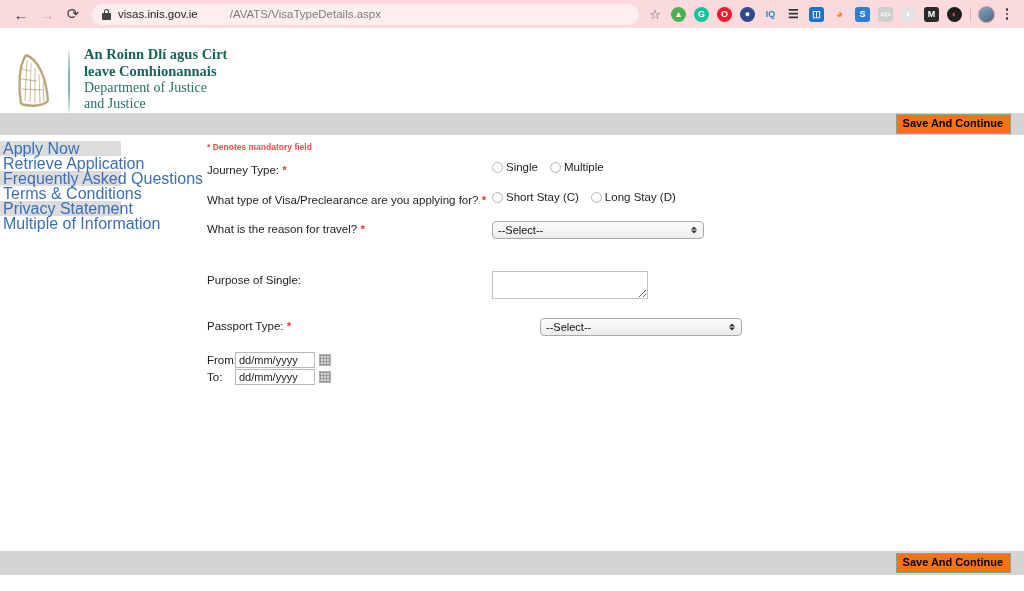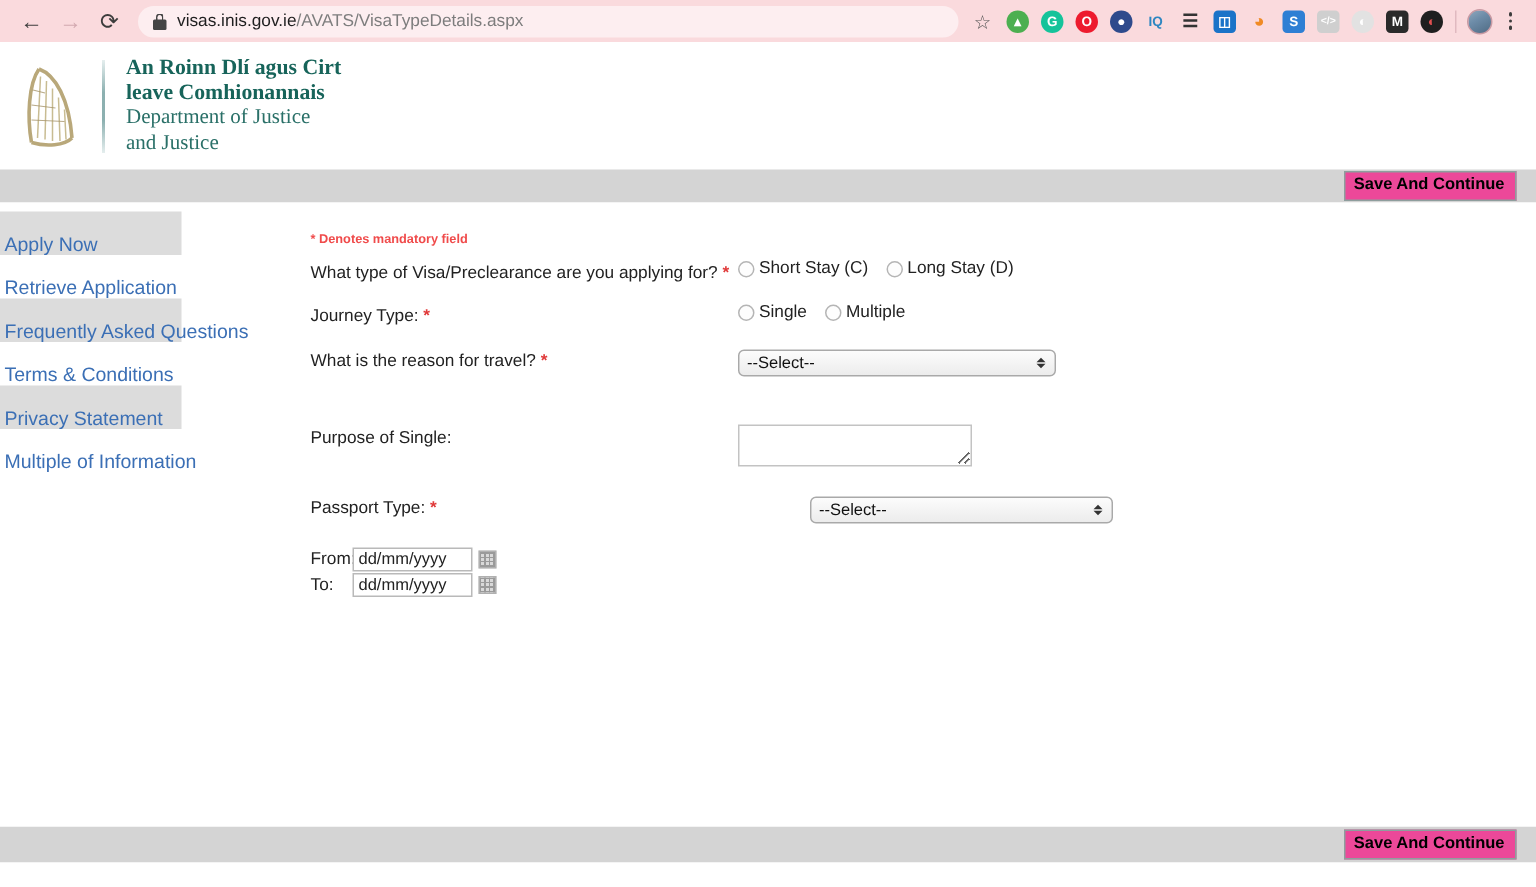--- a/index.html
+++ b/index.html
@@ -64,21 +64,21 @@
     width: 5px; height: 6px;
     border: 1.4px solid #444;
     border-bottom: none;
     border-radius: 3px 3px 0 0;
   }
   .url-text {
     font-size: 11.5px;
     color: #1f1f1f;
     white-space: nowrap;
   }
-  .url-text .path { color: #7d7d7d; }
+  .url-text .path { color: #7d7d7d; margin-left: 32px; }
   .star-icon {
     width: 24px; height: 24px;
     display: flex; align-items: center; justify-content: center;
     font-size: 13px; color: #555;
     flex: 0 0 auto;
   }
   .ext-strip {
     display: flex;
     align-items: center;
     gap: 0;
@@ -123,21 +123,21 @@
     display: block;
   }
 
   
   .page { position: relative; height: 563px; background: #fff; }
 
   .site-header {
     height: 85px;
     background: #ffffff;
     display: flex;
-    align-items: center;
+    align-items: flex-end;
     padding-left: 10px;
   }
   .harp {
     width: 50px; height: 66px;
     flex: 0 0 auto;
     display: flex; align-items: center; justify-content: center;
   }
   .header-divider {
     width: 2px;
     height: 62px;
@@ -172,21 +172,21 @@
     align-items: center;
     justify-content: flex-end;
     padding-right: 13px;
   }
   .grey-bar.bottom {
     height: 24px;
     margin-top: 0;
   }
 
   .btn-save {
-    background: #ec4899;
+    background: #f97316;
     color: #000;
     font-size: 11px;
     font-weight: bold;
     font-family: "Liberation Sans", sans-serif;
     border: 1px solid #8e9e9d;
     padding: 2px 7px 3px 6px;
     line-height: 1.1;
     cursor: pointer;
     white-space: nowrap;
   }
@@ -198,35 +198,35 @@
   }
 
   
   .sidebar {
     position: absolute;
     left: 0; top: 6px;
     width: 121px;
   }
   .side-link {
     display: block;
-    font-size: 13px;
+    font-size: 16px;
     color: #3b6fb5;
-    padding: 15px 2px 1px 3px;
+    padding: 1px 2px 1px 3px;
     line-height: 13px;
     text-decoration: none;
     white-space: nowrap;
     cursor: pointer;
   }
   .side-link.alt { background: #dcdcdc; }
 
   
   .form-wrap {
     position: absolute;
     left: 207px;
-    top: 16px;
+    top: 4px;
     width: 600px;
   }
   .mandatory-note {
     color: #f04b4b;
     font-size: 8.5px;
     font-weight: bold;
     margin: 3px 0 8px 0;
     line-height: 11px;
   }
   .frow {
@@ -469,53 +469,53 @@
       <a class="side-link alt" href="#">Frequently Asked Questions</a>
       <a class="side-link" href="#">Terms &amp; Conditions</a>
       <a class="side-link alt" href="#">Privacy Statement</a>
       <a class="side-link" href="#">Multiple of Information</a>
     </nav>
 
     <div class="form-wrap">
 
       <div class="mandatory-note">* Denotes mandatory field</div>
 
+      <div class="frow" style="margin-bottom:14px;">
+        <div class="flabel">
+          <span>Journey Type:</span>
+          <span class="req">*</span>
+        </div>
+        <div class="fctl">
+          <div class="radio-row">
+            <label class="radio-opt">
+              <span class="radio"></span>
+              <span>Single</span>
+            </label>
+            <label class="radio-opt">
+              <span class="radio"></span>
+              <span>Multiple</span>
+            </label>
+          </div>
+        </div>
+      </div>
+
       <div class="frow" style="margin-bottom:13px;">
         <div class="flabel">
           <span>What type of Visa/Preclearance are you applying for?</span>
           <span class="req">*</span>
         </div>
         <div class="fctl">
           <div class="radio-row">
             <label class="radio-opt">
               <span class="radio"></span>
               <span>Short Stay (C)</span>
             </label>
             <label class="radio-opt">
               <span class="radio"></span>
               <span>Long Stay (D)</span>
-            </label>
-          </div>
-        </div>
-      </div>
-
-      <div class="frow" style="margin-bottom:14px;">
-        <div class="flabel">
-          <span>Journey Type:</span>
-          <span class="req">*</span>
-        </div>
-        <div class="fctl">
-          <div class="radio-row">
-            <label class="radio-opt">
-              <span class="radio"></span>
-              <span>Single</span>
-            </label>
-            <label class="radio-opt">
-              <span class="radio"></span>
-              <span>Multiple</span>
             </label>
           </div>
         </div>
       </div>
 
       <div class="frow" style="margin-bottom:32px;">
         <div class="flabel">
           <span>What is the reason for travel?</span>
           <span class="req">*</span>
         </div>

